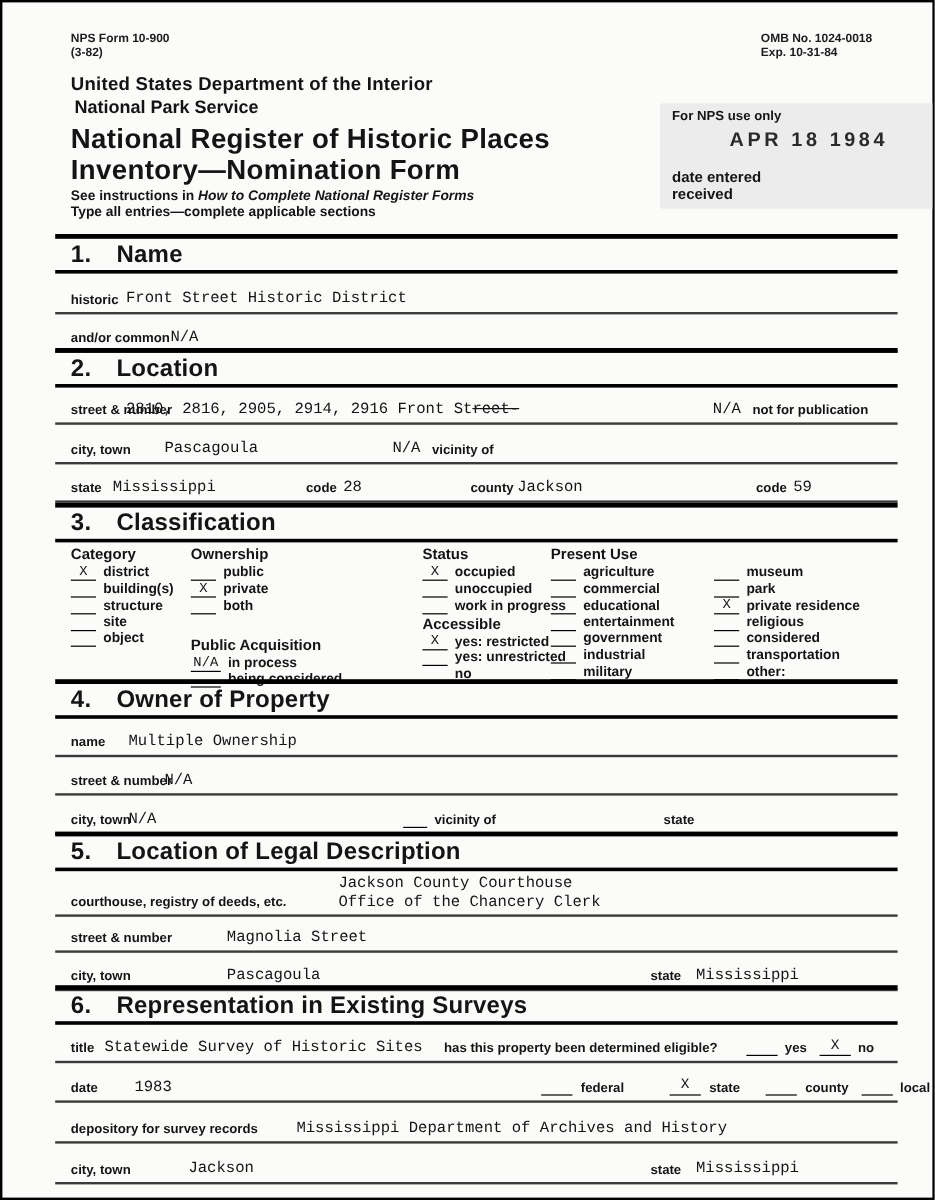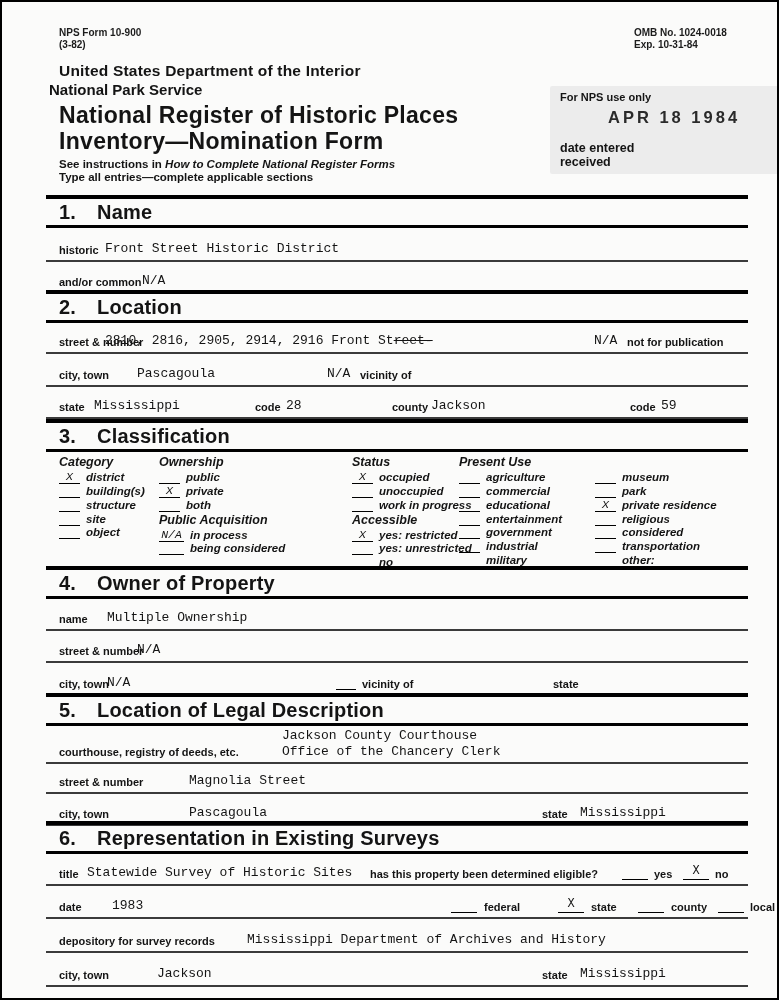--- a/index.html
+++ b/index.html
@@ -40,21 +40,21 @@
   .val { position:absolute; bottom:4px; font-family:"Liberation Mono","DejaVu Sans Mono",monospace;
          font-size:13px; white-space:nowrap; }
   .val2 { position:absolute; bottom:2px; font-family:"Liberation Mono","DejaVu Sans Mono",monospace;
           font-size:13px; line-height:16px; white-space:nowrap; }
   .struck { text-decoration:line-through; }
   .sblank { position:absolute; bottom:4px; width:26px; height:14px;
             border-bottom:1.5px solid #000; text-align:center;
             font-family:"Liberation Mono","DejaVu Sans Mono",monospace; font-size:12px; line-height:13px; }
   
   .clf { position:relative; height:111px; margin-top:3px; }
-  .clf-col { position:absolute; top:0;font-style:italic; }
+  .clf-col { position:absolute; top:0; }
   .clf-head { font-size:12.5px; font-weight:bold; height:15px; line-height:14px; white-space:nowrap; }
   .clf-spacer { height:15px; }
   .clf-item { display:flex; align-items:flex-end; height:13.9px; white-space:nowrap; }
   .clf-item .blank { width:21px; height:12px; border-bottom:1.5px solid #000; text-align:center;
                      font-family:"Liberation Mono","DejaVu Sans Mono",monospace; font-size:11.5px;
                      line-height:12px; flex:none; }
   .clf-item .blank.wide { width:25px; }
   .clf-item .t { margin-left:6px; font-size:11.5px; font-weight:bold; line-height:13px; }
 </style>
 </head>
@@ -65,21 +65,21 @@
   <div class="abs meta" style="left:57px; top:25px;">
     <div>NPS Form 10-900</div>
     <div>(3-82)</div>
   </div>
   <div class="abs meta" style="left:632px; top:25px;">
     <div>OMB No. 1024-0018</div>
     <div>Exp. 10-31-84</div>
   </div>
 
   <div class="abs dept" style="left:57px; top:60px;">United States Department of the Interior</div>
-  <div class="abs agency" style="left:47px; top:79px;">National Park Service</div>
+  <div class="abs agency" style="left:60px; top:79px;">National Park Service</div>
   <div class="abs bigtitle" style="left:57px; top:100px;">
     <div>National Register of Historic Places</div>
     <div>Inventory—Nomination Form</div>
   </div>
   <div class="abs instr" style="left:57px; top:156px;"><span>See instructions in </span><span class="ital">How to Complete National Register Forms</span></div>
   <div class="abs instr" style="left:57px; top:169px;">Type all entries—complete applicable sections</div>
 
   <div class="abs npsbox">
     <div class="fornps">For NPS use only</div>
     <div class="rcv">received</div>
@@ -160,21 +160,21 @@
             <span class="t">public</span>
           </div>
         <div class="clf-item">
             <span class="blank">X</span>
             <span class="t">private</span>
           </div>
         <div class="clf-item">
             <span class="blank"></span>
             <span class="t">both</span>
           </div>
-        <div class="clf-head" style="margin-top:1px;">Public Acquisition</div>
+        <div class="clf-head" style="margin-top:19px;">Public Acquisition</div>
         <div class="clf-item">
             <span class="blank wide">N/A</span>
             <span class="t">in process</span>
           </div>
         <div class="clf-item">
             <span class="blank wide"></span>
             <span class="t">being considered</span>
           </div>
       </div>
 

